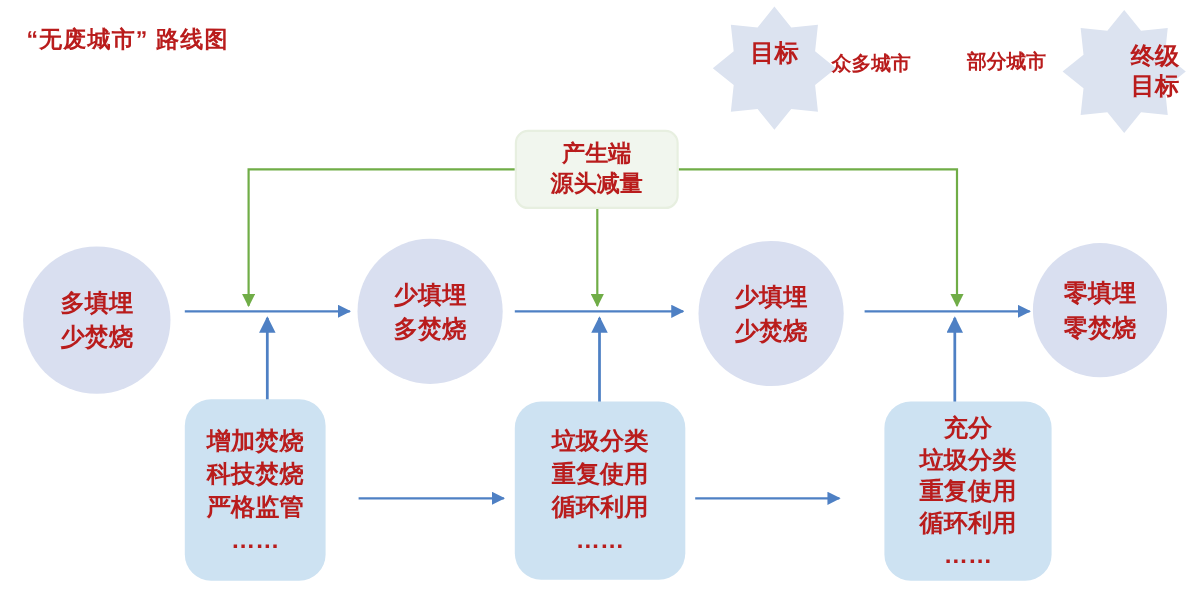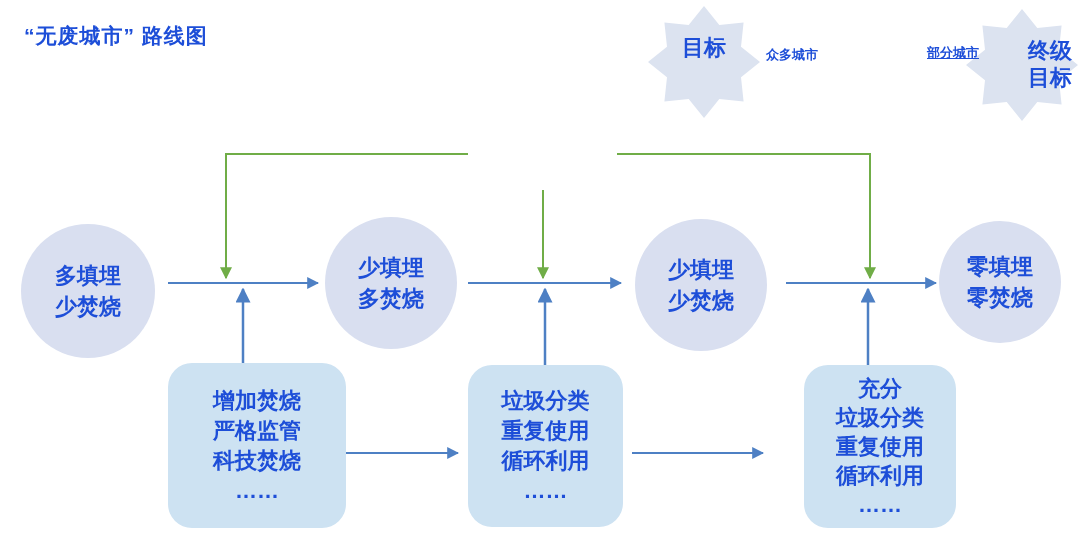--- a/index.html
+++ b/index.html
@@ -1,49 +1,49 @@
 <!DOCTYPE html>
 <html><head>
 <meta charset="utf-8">
 <style>
   html,body{margin:0;padding:0;background:#fff;}
   .canvas{
     position:relative;width:1080px;height:539px;background:#ffffff;overflow:hidden;
-    font-family:"Liberation Sans","DejaVu Sans",sans-serif;color:#1d4ed8;
+    font-family:"Liberation Sans","DejaVu Sans",sans-serif;color:#b91c1c;
   }
   .overlay{position:absolute;left:0;top:0;width:1080px;height:539px;}
   .abs{position:absolute;}
   .title{left:24px;top:22px;font-size:21px;font-weight:600;letter-spacing:1px;}
   .star-label{width:100px;text-align:center;font-size:22px;font-weight:700;line-height:27px;}
   .star-label.reality{left:654px;top:34px;}
   .star-label.ultimate{left:972px;top:37px;text-align:right;}
-  .city-label{width:86px;text-align:center;font-size:13px;font-weight:600;}
+  .city-label{width:86px;text-align:center;font-size:18px;font-weight:600;}
   .city-label.many{left:749px;top:46px;}
-  .city-label.some{left:910px;top:44px;text-decoration:underline;}
+  .city-label.some{left:872px;top:44px;}
   .source-box{
     left:468px;top:118px;width:149px;height:72px;background:#f1f6ee;
     border:2px solid #e7efe0;border-radius:12px;box-sizing:border-box;
     display:flex;flex-direction:column;align-items:center;justify-content:center;
     font-size:21px;line-height:28px;font-weight:600;
   }
   .stage{
     background:#d9dff0;border-radius:50%;
     display:flex;flex-direction:column;align-items:center;justify-content:center;
     font-size:22px;line-height:31px;font-weight:600;text-align:center;
   }
   .stage.s1{left:21px;top:224px;width:134px;height:134px;}
   .stage.s2{left:325px;top:217px;width:132px;height:132px;}
   .stage.s3{left:635px;top:219px;width:132px;height:132px;}
   .stage.s4{left:939px;top:221px;width:122px;height:122px;}
   .measure{
     background:#cde2f2;border-radius:24px;
     display:flex;flex-direction:column;align-items:center;justify-content:center;
     font-size:22px;line-height:30px;font-weight:600;text-align:center;
   }
-  .measure.m1{left:168px;top:363px;width:178px;height:165px;}
+  .measure.m1{left:168px;top:363px;width:128px;height:165px;}
   .measure.m2{left:468px;top:365px;width:155px;height:162px;}
   .measure.m3{left:788px;top:365px;width:152px;height:163px;line-height:29px;margin-left:16px;}
   .line{display:block;}
 </style>
 </head>
 <body>
 
 <div class="canvas">
 
   <svg class="overlay" viewBox="0 0 1080 539">
@@ -80,42 +80,46 @@
   <div class="abs star-label reality">
     <span class="line">目标</span>
   </div>
   <div class="abs city-label many">众多城市</div>
   <div class="abs city-label some">部分城市</div>
   <div class="abs star-label ultimate">
     <span class="line">终级</span>
     <span class="line">目标</span>
   </div>
 
+  <div class="abs source-box">
+    <span class="line">产生端</span>
+    <span class="line">源头减量</span>
+  </div>
 
   <div class="abs stage s1">
     <span class="line">多填埋</span>
     <span class="line">少焚烧</span>
   </div>
   <div class="abs stage s2">
     <span class="line">少填埋</span>
     <span class="line">多焚烧</span>
   </div>
   <div class="abs stage s3">
     <span class="line">少填埋</span>
     <span class="line">少焚烧</span>
   </div>
   <div class="abs stage s4">
     <span class="line">零填埋</span>
     <span class="line">零焚烧</span>
   </div>
 
   <div class="abs measure m1">
     <span class="line">增加焚烧</span>
+    <span class="line">科技焚烧</span>
     <span class="line">严格监管</span>
-    <span class="line">科技焚烧</span>
     <span class="line">……</span>
   </div>
   <div class="abs measure m2">
     <span class="line">垃圾分类</span>
     <span class="line">重复使用</span>
     <span class="line">循环利用</span>
     <span class="line">……</span>
   </div>
   <div class="abs measure m3">
     <span class="line">充分</span>

